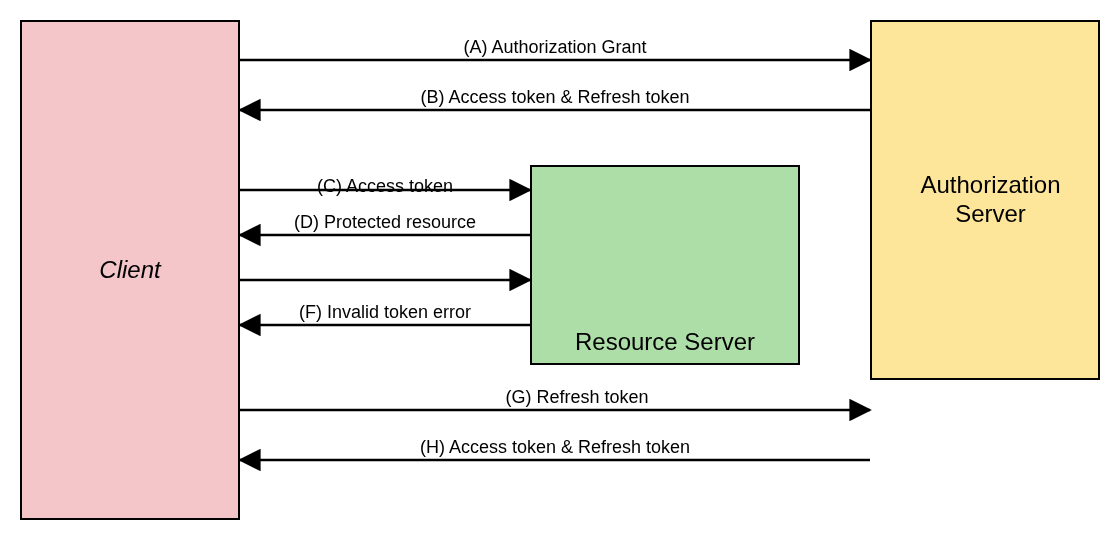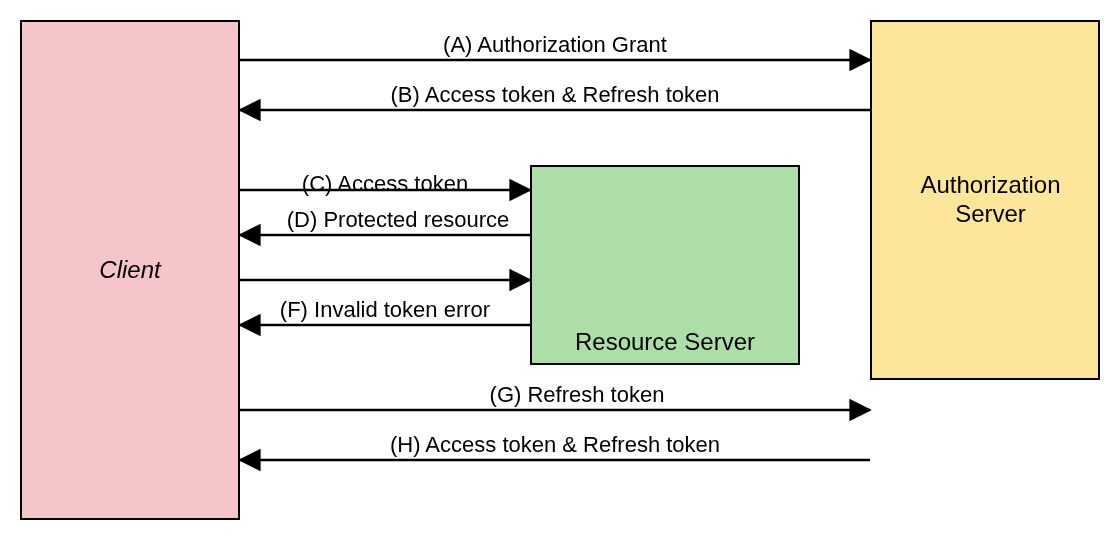--- a/index.html
+++ b/index.html
@@ -54,21 +54,21 @@
   }
   svg.arrows {
     position: absolute;
     inset: 0;
     width: 1120px;
     height: 543px;
     pointer-events: none;
   }
   .msg-label {
     position: absolute;
-    font-size: 22px;
+    font-size: 18px;
     white-space: nowrap;
     transform: translate(-50%, -100%);
     padding-bottom: 2px;
   }
 </style>
 </head>
 <body>
 
 <div class="stage">
 
@@ -80,21 +80,21 @@
     <span>Resource Server</span>
   </div>
 
   <div class="box auth">
     <span>Authorization<br>Server</span>
   </div>
 
   <div class="msg-label" style="left: 555px; top: 60px;">(A) Authorization Grant</div>
   <div class="msg-label" style="left: 555px; top: 110px;">(B) Access token &amp; Refresh token</div>
   <div class="msg-label" style="left: 385px; top: 190px; margin-top: 9px;">(C) Access token</div>
-  <div class="msg-label" style="left: 385px; top: 235px; margin-left: 13px;">(D) Protected resource</div>
+  <div class="msg-label" style="left: 385px; top: 235px;">(D) Protected resource</div>
   <div class="msg-label" style="left: 385px; top: 325px;">(F) Invalid token error</div>
   <div class="msg-label" style="left: 555px; top: 410px; margin-left: 22px;">(G) Refresh token</div>
   <div class="msg-label" style="left: 555px; top: 460px;">(H) Access token &amp; Refresh token</div>
 
   <svg class="arrows">
     <defs>
       <marker id="ah-right" viewBox="0 0 12 12" refX="11" refY="6" markerWidth="9" markerHeight="9" orient="auto-start-reverse">
         <path d="M0,0 L12,6 L0,12 Z" fill="#000"></path>
       </marker>
       <marker id="ah-left" viewBox="0 0 12 12" refX="1" refY="6" markerWidth="9" markerHeight="9" orient="auto">

